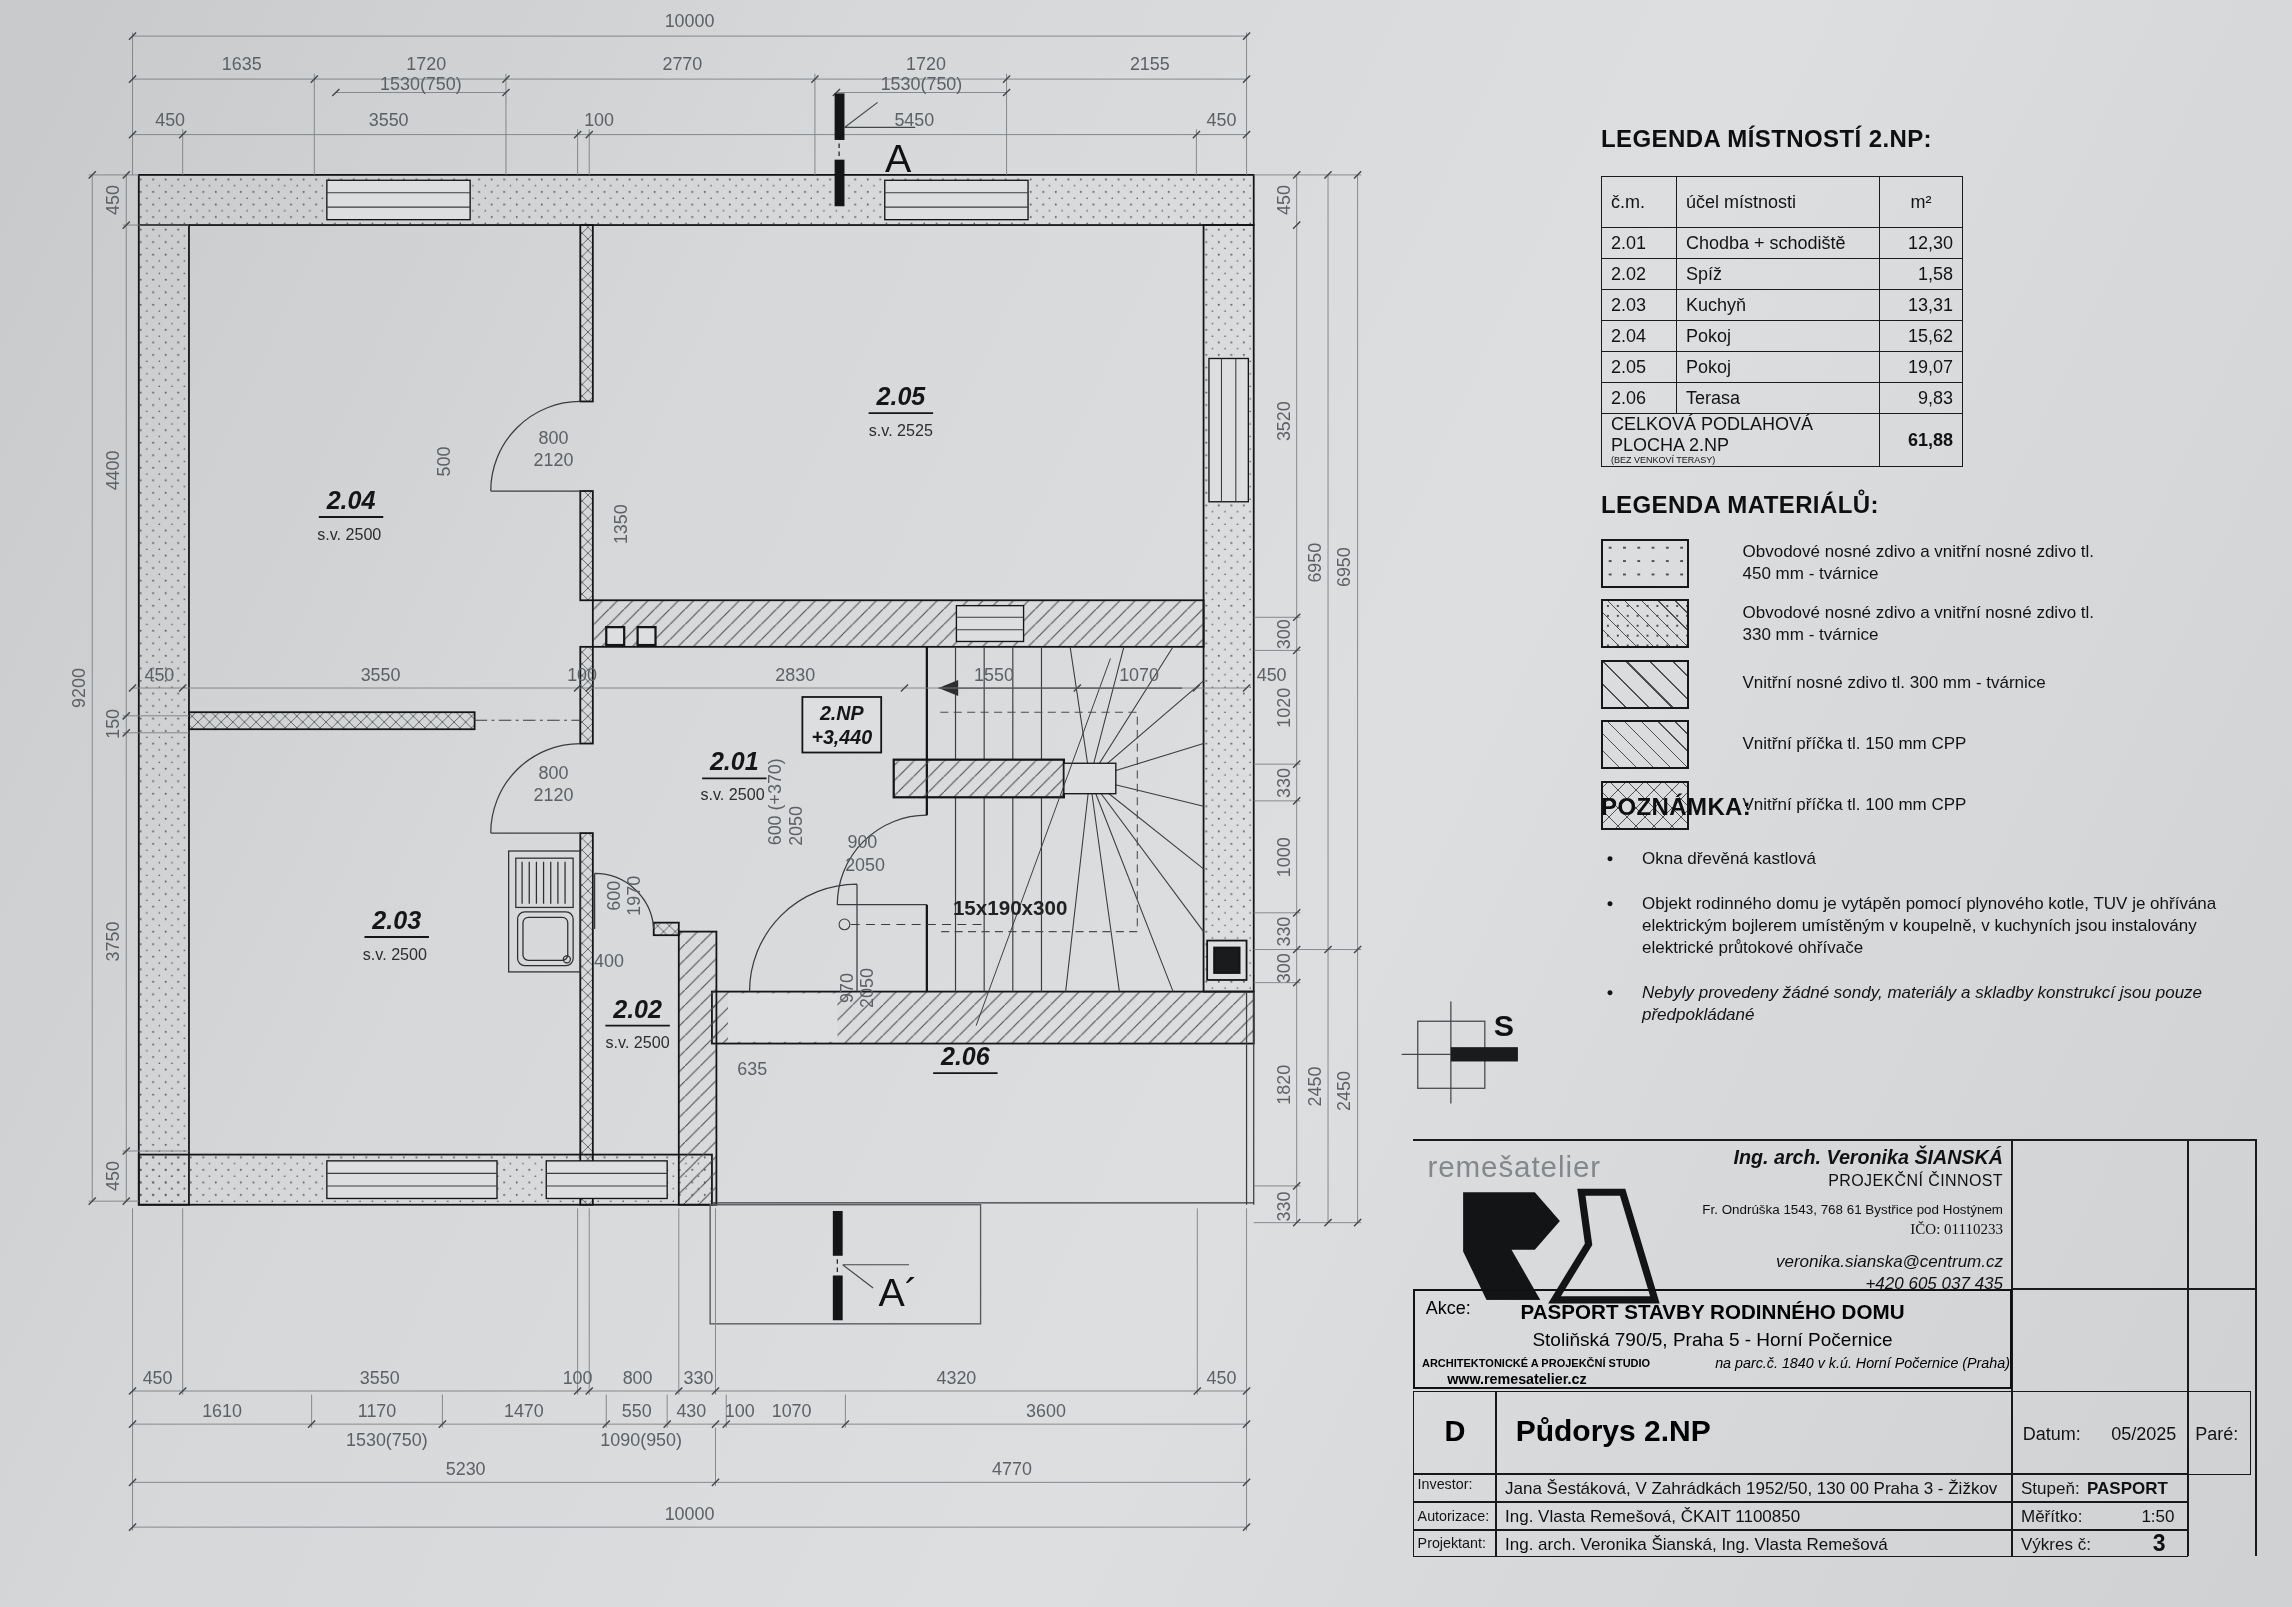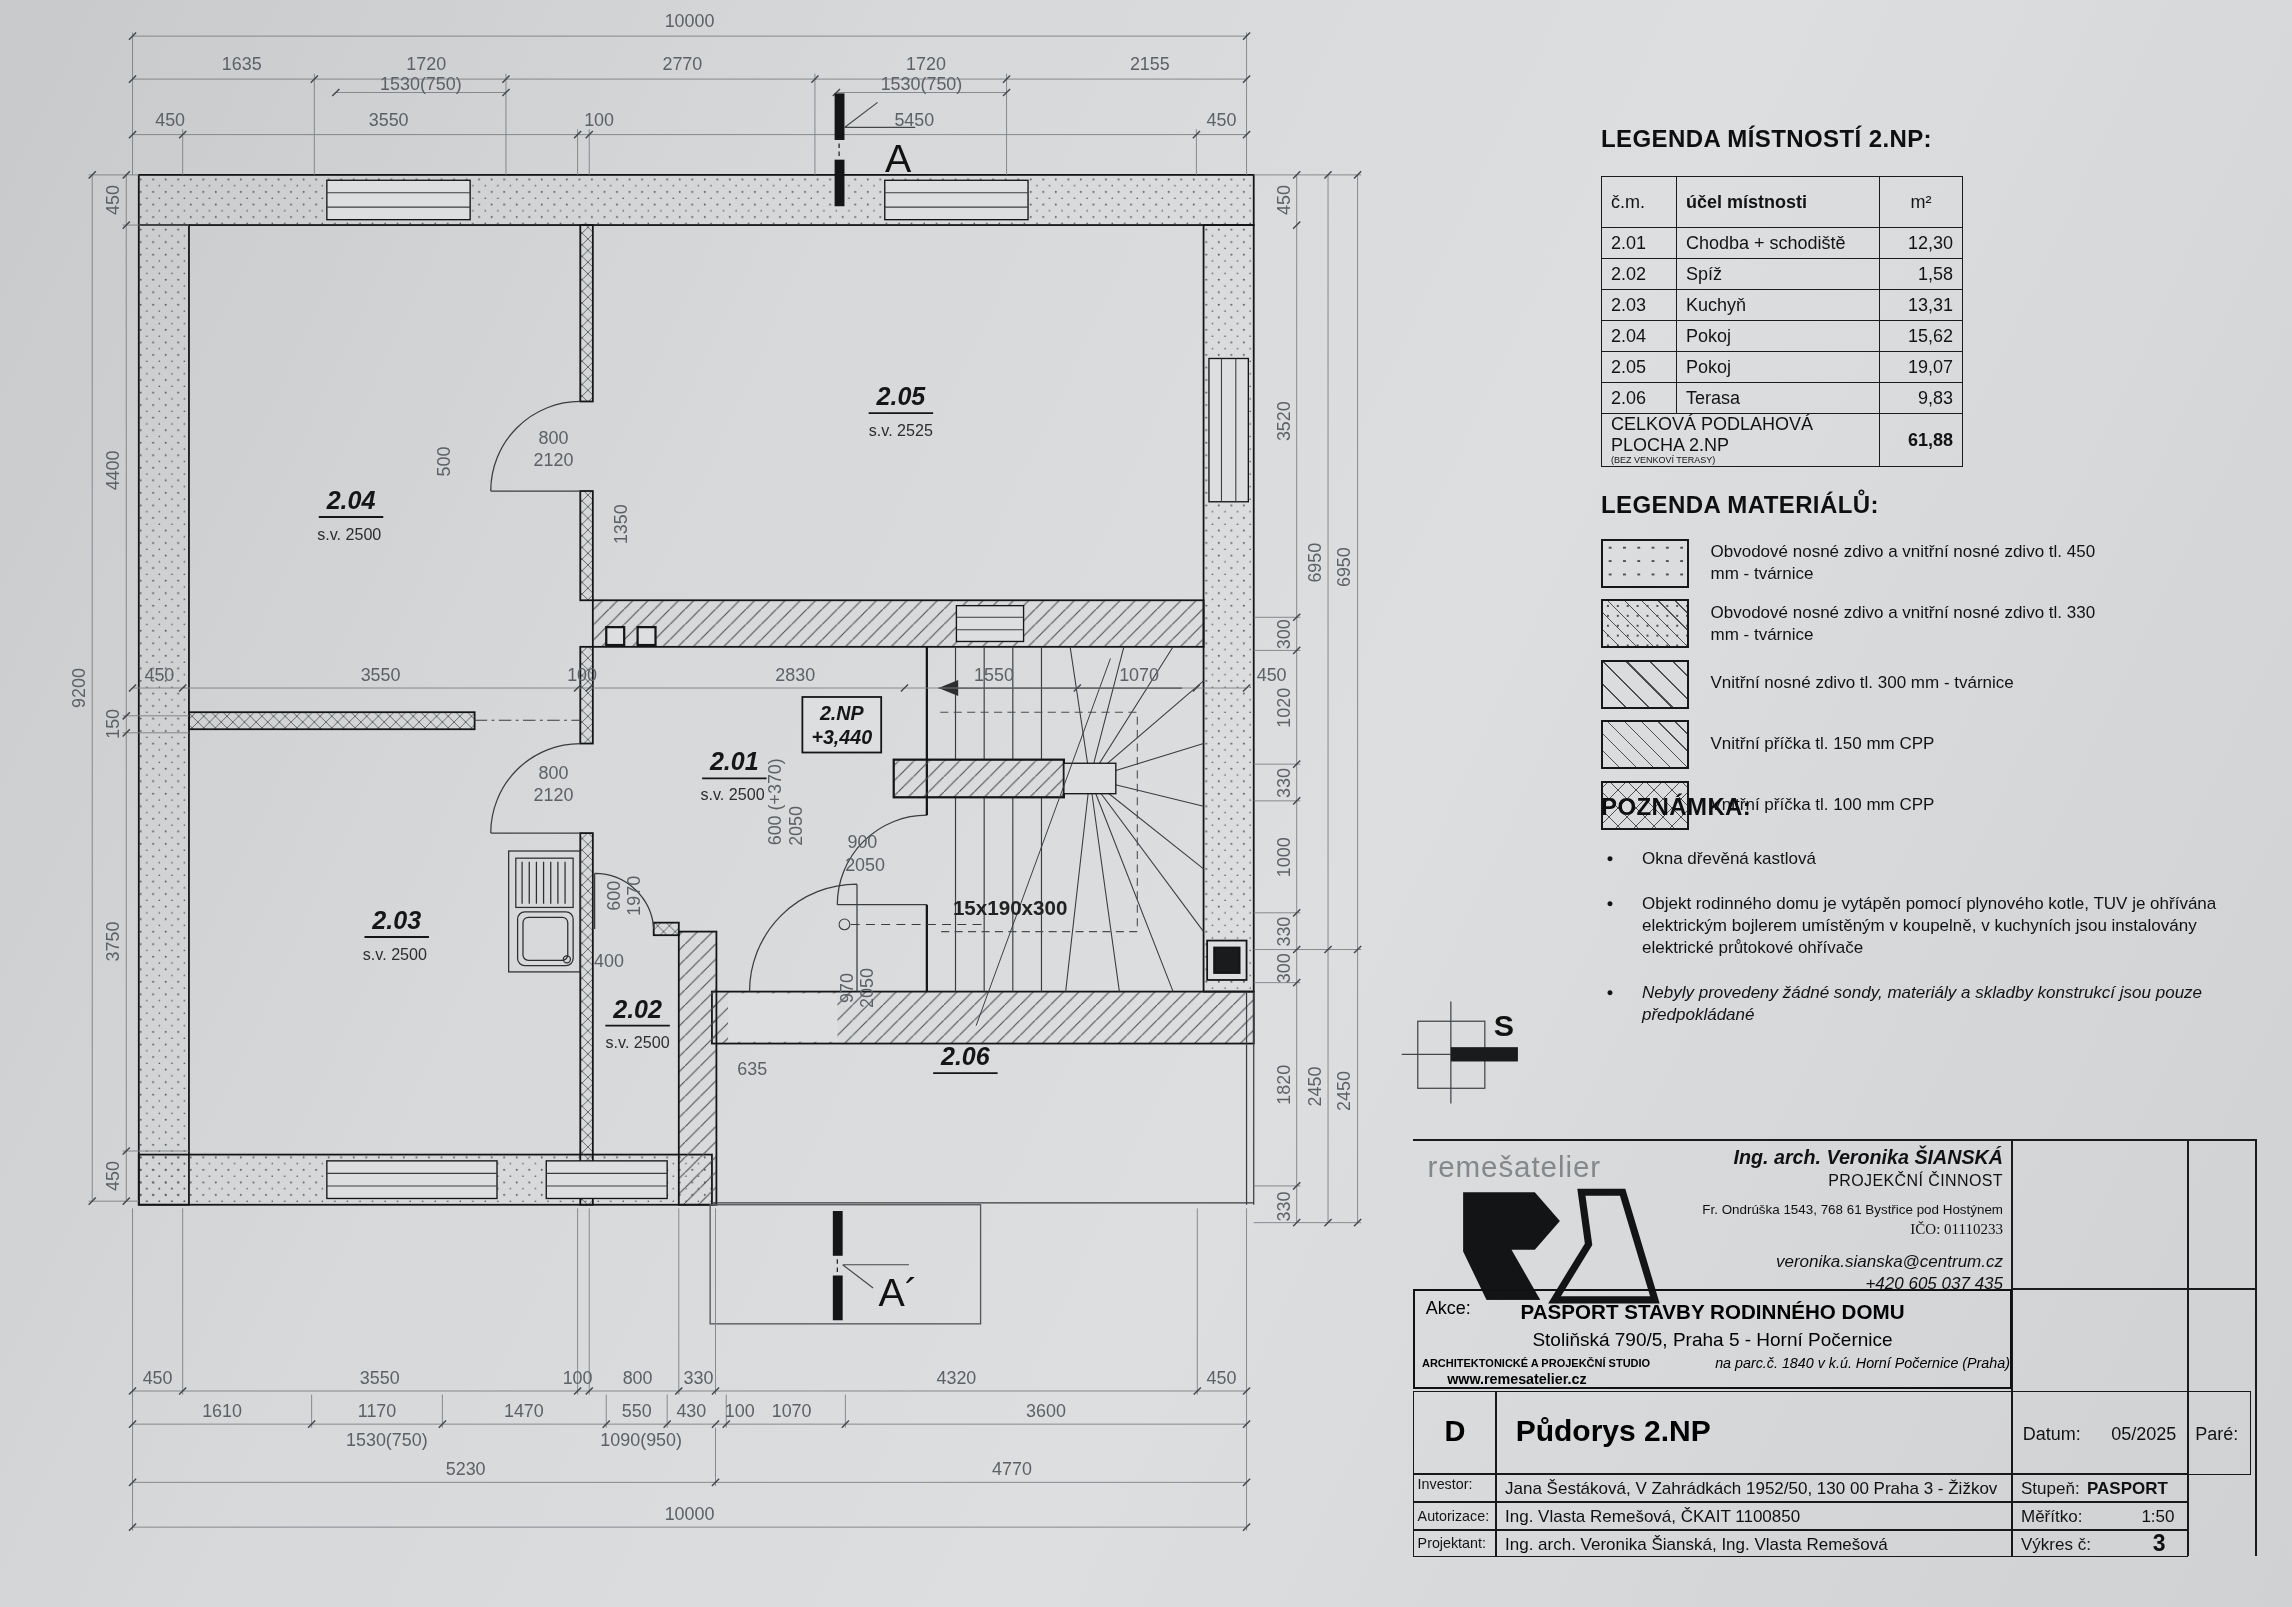--- a/index.html
+++ b/index.html
@@ -15,27 +15,27 @@
   .secl{font-size:44px;fill:#111;}
   
   .panel{position:absolute;color:#121314;margin-left:38px;}
   .h1{font-size:24px;font-weight:bold;letter-spacing:0.4px;color:#0e0f10;}
   
   #room-legend table{border-collapse:collapse;margin-top:23px;background:transparent;}
   #room-legend td{border:1.8px solid #1a1b1c;font-size:18px;padding:0 9px;color:#121314;}
   #room-legend tr.hdr td{height:50px;font-size:18px;}
   #room-legend tr.row td{height:30px;}
   td.c-num{width:56px;}
-  td.c-use{width:184px;font-weight:bold;}
+  td.c-use{width:184px;}
   td.c-area{width:64px;text-align:right;}
   tr.total td{font-size:11.6px;line-height:1.15;padding:3.6px 7.2px;}
   tr.total td.t-val{font-size:19.7px;font-weight:bold;text-align:right;border:2.7px solid #111;}
   .t-sub{font-size:9px;display:block;}
   
-  .mat-item{display:flex;align-items:flex-start;margin-bottom:11.6px;}
+  .mat-item{display:flex;align-items:flex-start;margin-bottom:11.6px;gap:32px;}
   .sw{width:84px;height:45px;border:2.2px solid #161718;flex:0 0 auto;background-color:transparent;}
   .sw1{background-image:radial-gradient(circle,#4c4f52 1.2px,transparent 1.3px);background-size:14.3px 13.4px;}
   .sw2{background-image:radial-gradient(circle,#4c4f52 0.9px,transparent 1px),
        repeating-linear-gradient(45deg,transparent 0 10.7px,#4c4f52 10.7px 12px);background-size:9.9px 9.9px,auto;}
   .sw3{background-image:repeating-linear-gradient(45deg,transparent 0 15px,#4c4f52 15px 16.5px);}
   .sw4{background-image:repeating-linear-gradient(45deg,transparent 0 10.7px,#4c4f52 10.7px 12px);}
   .sw5{background-image:repeating-linear-gradient(45deg,transparent 0 11.6px,#4c4f52 11.6px 12.7px),
        repeating-linear-gradient(-45deg,transparent 0 11.6px,#4c4f52 11.6px 12.7px);}
   .mat-text{font-size:17px;line-height:1.3;margin-left:21.5px;max-width:385px;padding-top:2.7px;}
   

